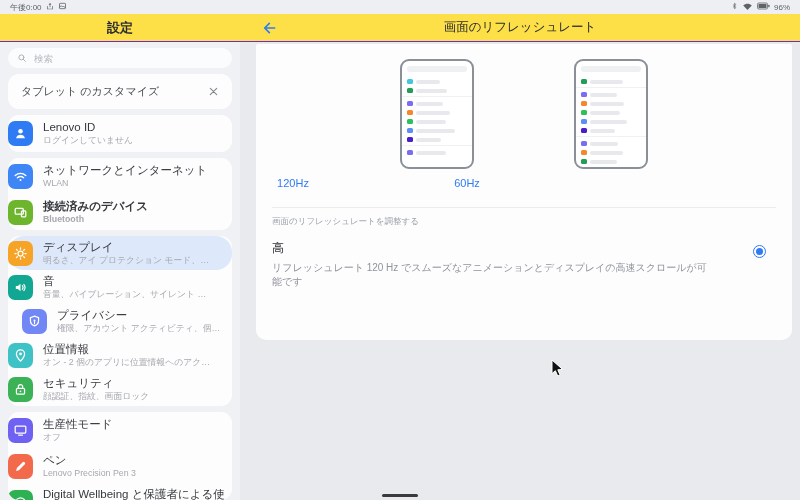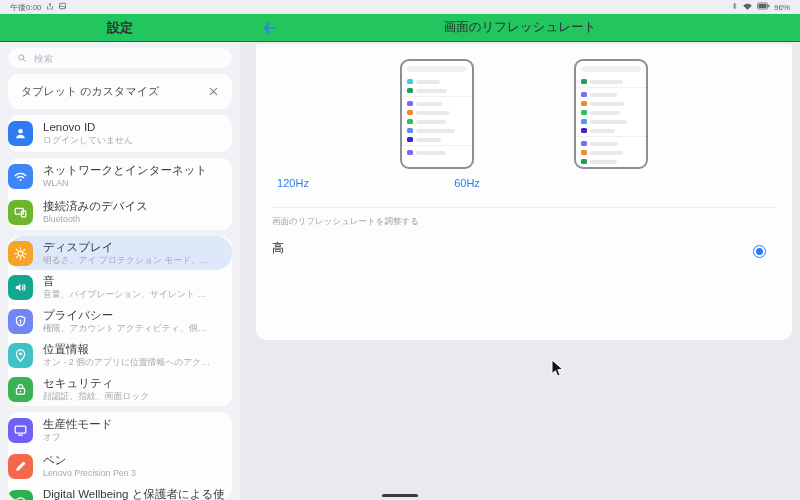--- a/index.html
+++ b/index.html
@@ -3,21 +3,21 @@
 <meta charset="utf-8">
 <style>
   html,body{margin:0;padding:0}
   body{width:800px;height:500px;overflow:hidden;position:relative;
        font-family:"Liberation Sans","DejaVu Sans",sans-serif;background:#e8eaee}
   
   .statusbar{position:absolute;top:0;left:0;right:0;height:14px;background:#edeff3;
              display:flex;justify-content:space-between;align-items:center;padding:0 10px;box-sizing:border-box}
   .sb-left,.sb-right{display:flex;align-items:center;gap:4px;font-size:8px;color:#5f6368}
   
-  .header{position:absolute;top:14px;left:0;right:0;height:27px;background:#22c55e;display:flex;border-bottom:2px solid #6d28d9}
+  .header{position:absolute;top:14px;left:0;right:0;height:27px;background:#fde047;display:flex;border-bottom:2px solid #6d28d9}
   .header-left{width:240px;display:flex;align-items:center;justify-content:center;
                font-size:13px;font-weight:600;color:#2b2d31}
   .header-right{flex:1;position:relative;display:flex;align-items:center;justify-content:center;
                 font-size:12.5px;color:#2b2d31}
   .back-btn{position:absolute;left:22px;top:5px;width:18px;height:18px;cursor:pointer;display:flex;align-items:center}
   
   .sidebar{position:absolute;top:42px;left:0;width:240px;bottom:0;background:#eff1f5;
            padding:6px 8px 0;box-sizing:border-box;display:flex;flex-direction:column;gap:6px;overflow:hidden}
   .card{background:#fdfdfe;border-radius:11px;flex-shrink:0;overflow:hidden}
   .search{height:20px;border-radius:11px;background:#fbfcfd;display:flex;align-items:center;
@@ -144,21 +144,21 @@
               <path d="M3.5 10.5c5-4.3 12-4.3 17 0"></path>
               <path d="M7 14c3-2.5 7-2.5 10 0"></path>
               <circle cx="12" cy="17.5" r="1.6" fill="#fff" stroke="none"></circle>
             </svg>
           </div>
           <div class="s-text">
             <div class="s-title">ネットワークとインターネット</div>
             <div class="s-sub">WLAN</div>
           </div>
         </div>
-        <div class="s-row" style="height: 36px;">
+        <div class="s-row" style="height: 36px; font-weight: bold;">
           <div class="s-icon" style="background: rgb(108, 181, 45);">
             <svg width="15" height="15" viewBox="0 0 24 24" fill="none" stroke="#fff" stroke-width="2">
               <rect x="3.5" y="5.5" width="13" height="9" rx="1.5"></rect>
               <rect x="13.5" y="9.5" width="7" height="9.5" rx="1.5"></rect>
             </svg>
           </div>
           <div class="s-text">
             <div class="s-title">接続済みのデバイス</div>
             <div class="s-sub">Bluetooth</div>
           </div>
@@ -182,21 +182,21 @@
             <svg width="15" height="15" viewBox="0 0 24 24">
               <path d="M4.5 9.5v5h3.2l4.3 3.6V5.9L7.7 9.5z" fill="#fff"></path>
               <path d="M14.8 9a4.5 4.5 0 010 6M17.3 7a8 8 0 010 10" stroke="#fff" stroke-width="1.8" fill="none" stroke-linecap="round"></path>
             </svg>
           </div>
           <div class="s-text">
             <div class="s-title">音</div>
             <div class="s-sub">音量、バイブレーション、サイレント モード</div>
           </div>
         </div>
-        <div class="s-row" style="height: 34px;">
+        <div class="s-row" style="height: 34px; margin-left: 14px;">
           <div class="s-icon" style="background: rgb(113, 135, 245);">
             <svg width="15" height="15" viewBox="0 0 24 24">
               <path d="M12 3.5l6.5 2.4v4.6c0 4.3-2.8 7.3-6.5 8.5-3.7-1.2-6.5-4.2-6.5-8.5V5.9z" fill="none" stroke="#fff" stroke-width="2"></path>
               <circle cx="12" cy="10.5" r="1.6" fill="#fff"></circle>
               <path d="M12 12v3.5" stroke="#fff" stroke-width="1.8" stroke-linecap="round"></path>
             </svg>
           </div>
           <div class="s-text">
             <div class="s-title">プライバシー</div>
             <div class="s-sub">権限、アカウント アクティビティ、個人データ</div>
@@ -350,20 +350,21 @@
       </div>
     <div class="illo-labels">
         <div class="illo-label">120Hz</div>
         <div class="illo-label">60Hz</div>
       </div>
     <div class="divider"></div>
     <div class="hint">画面のリフレッシュレートを調整する</div>
     <div>
         <div class="option">
           <div class="option-title">高</div>
+          <div class="option-desc">リフレッシュレート 120 Hz でスムーズなアニメーションとディスプレイの高速スクロールが可能です</div>
           <div class="radio sel"></div>
         </div>
       </div>
 
   </div>
 </div>
 
 <div class="gesture-bar"></div>
 <div class="cursor">
   <svg width="13" height="19" viewBox="0 0 13 19">

